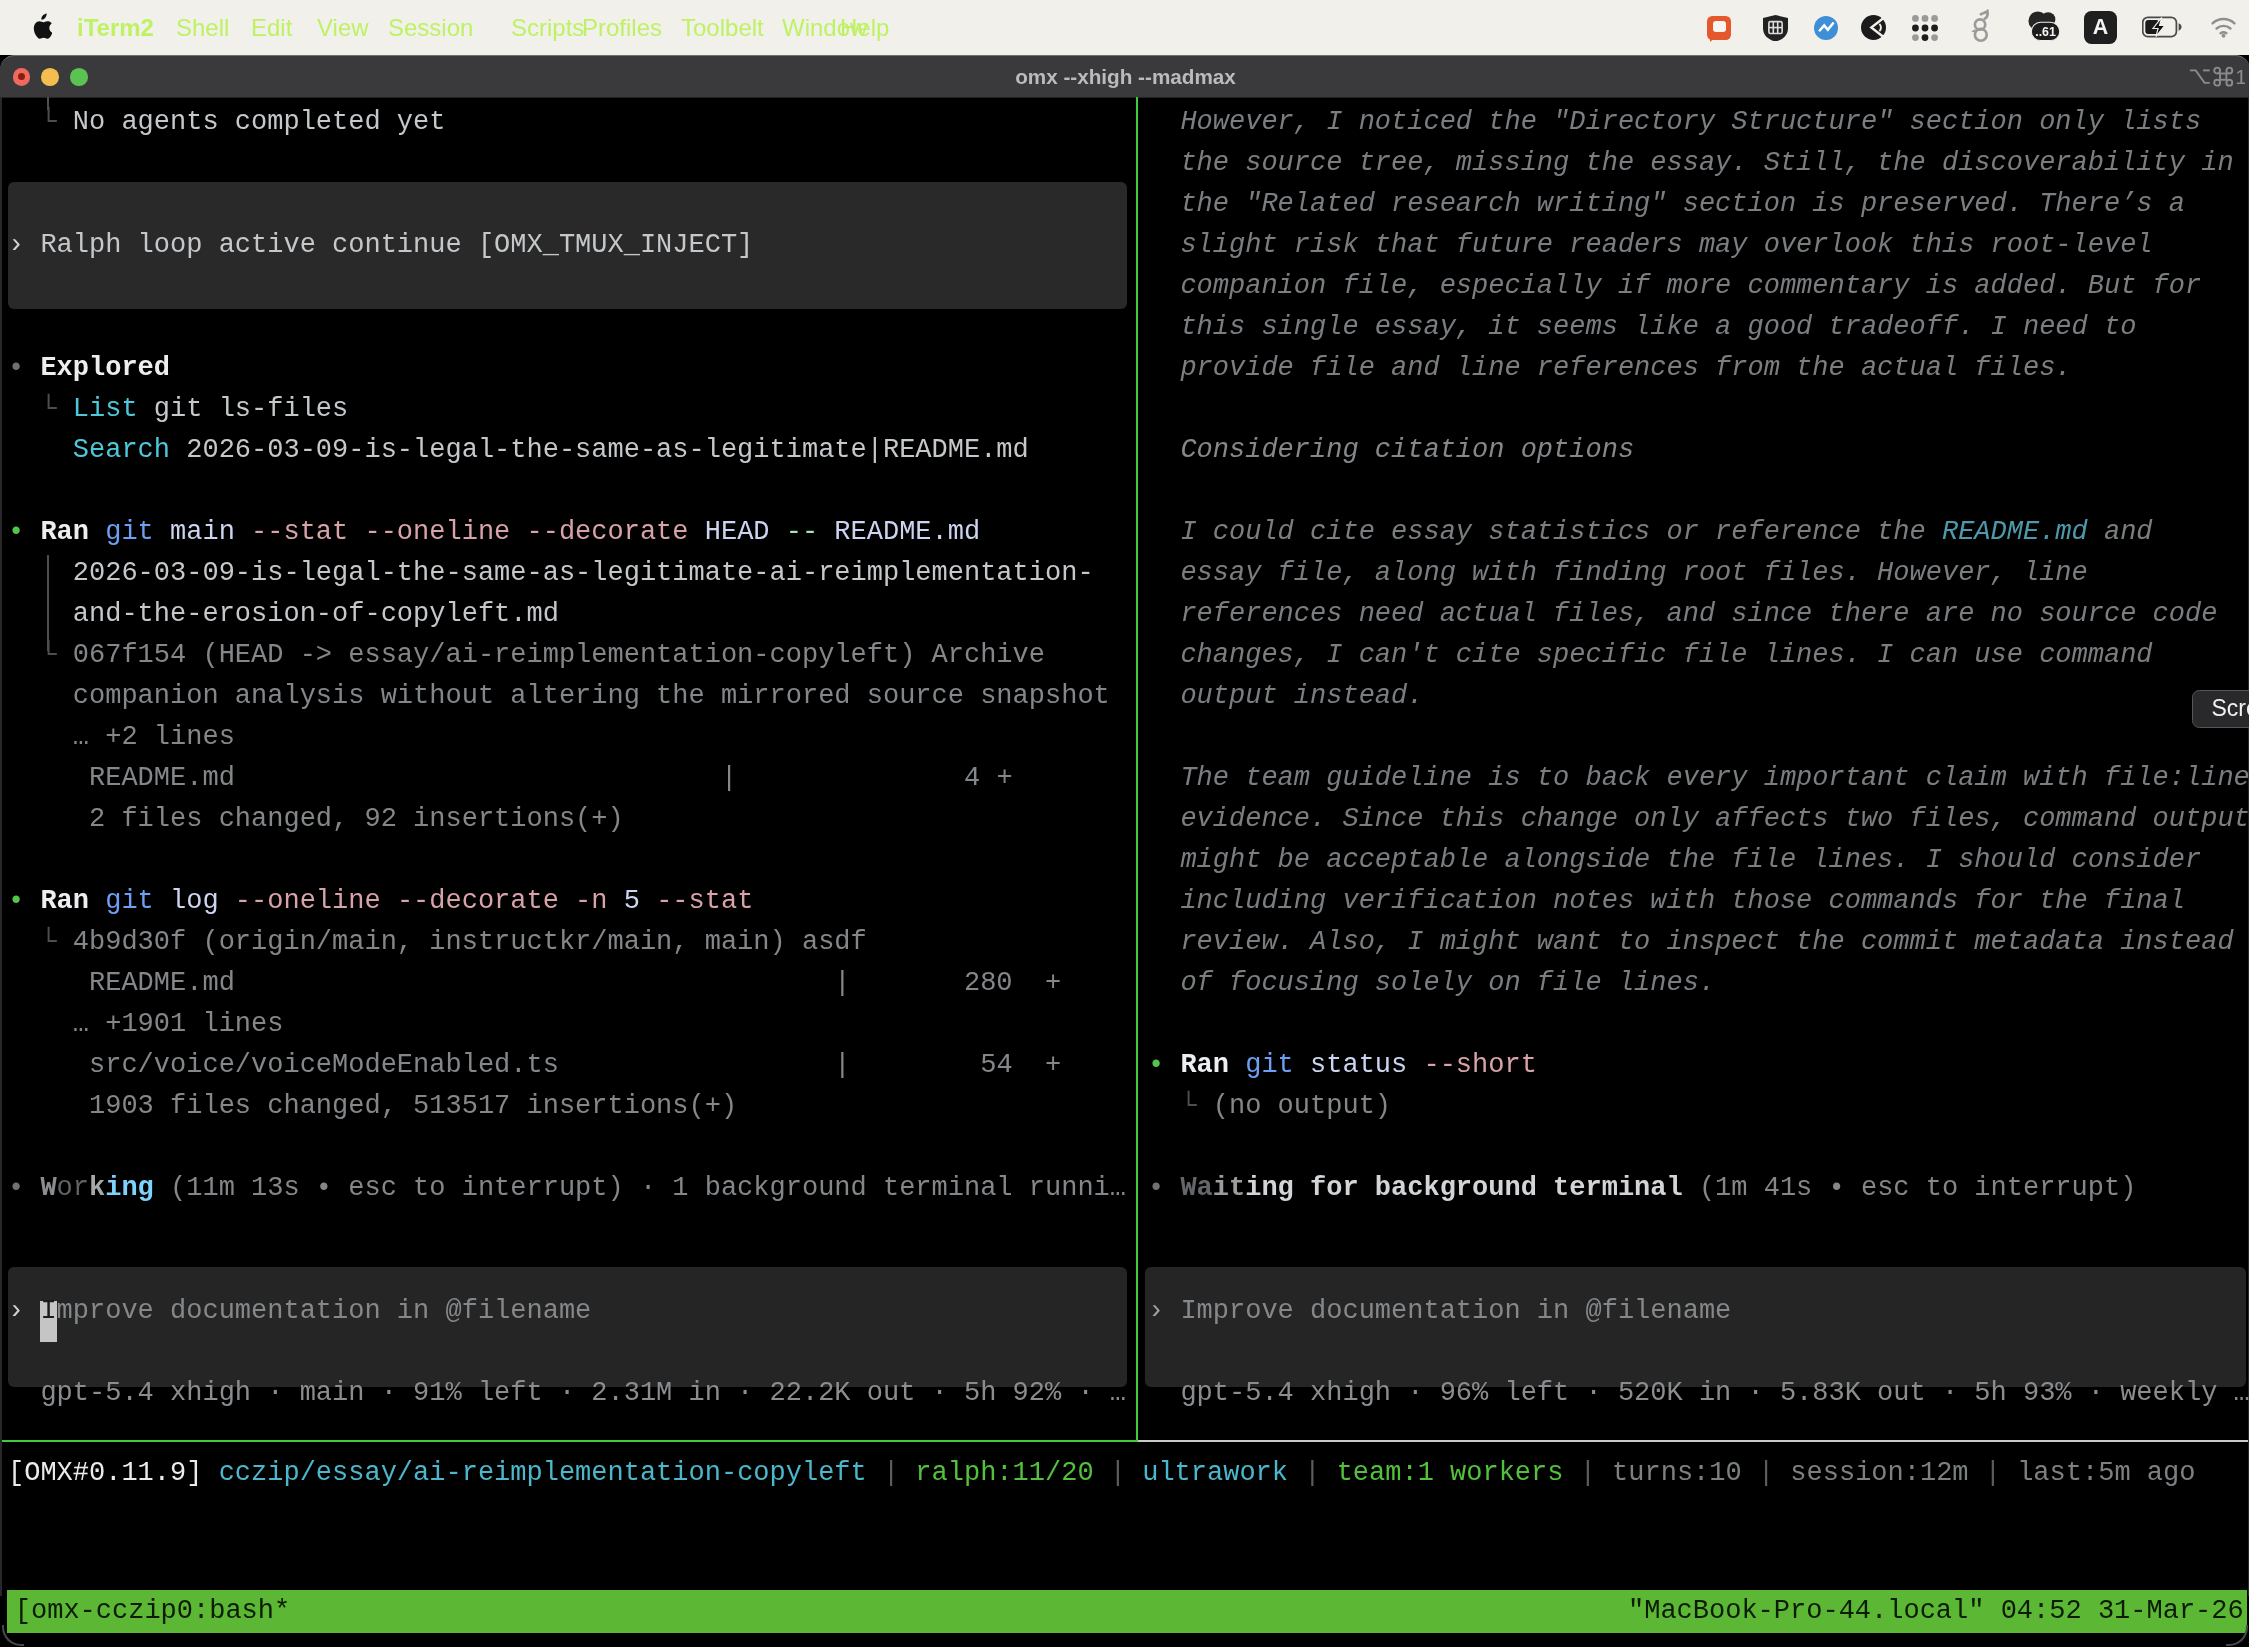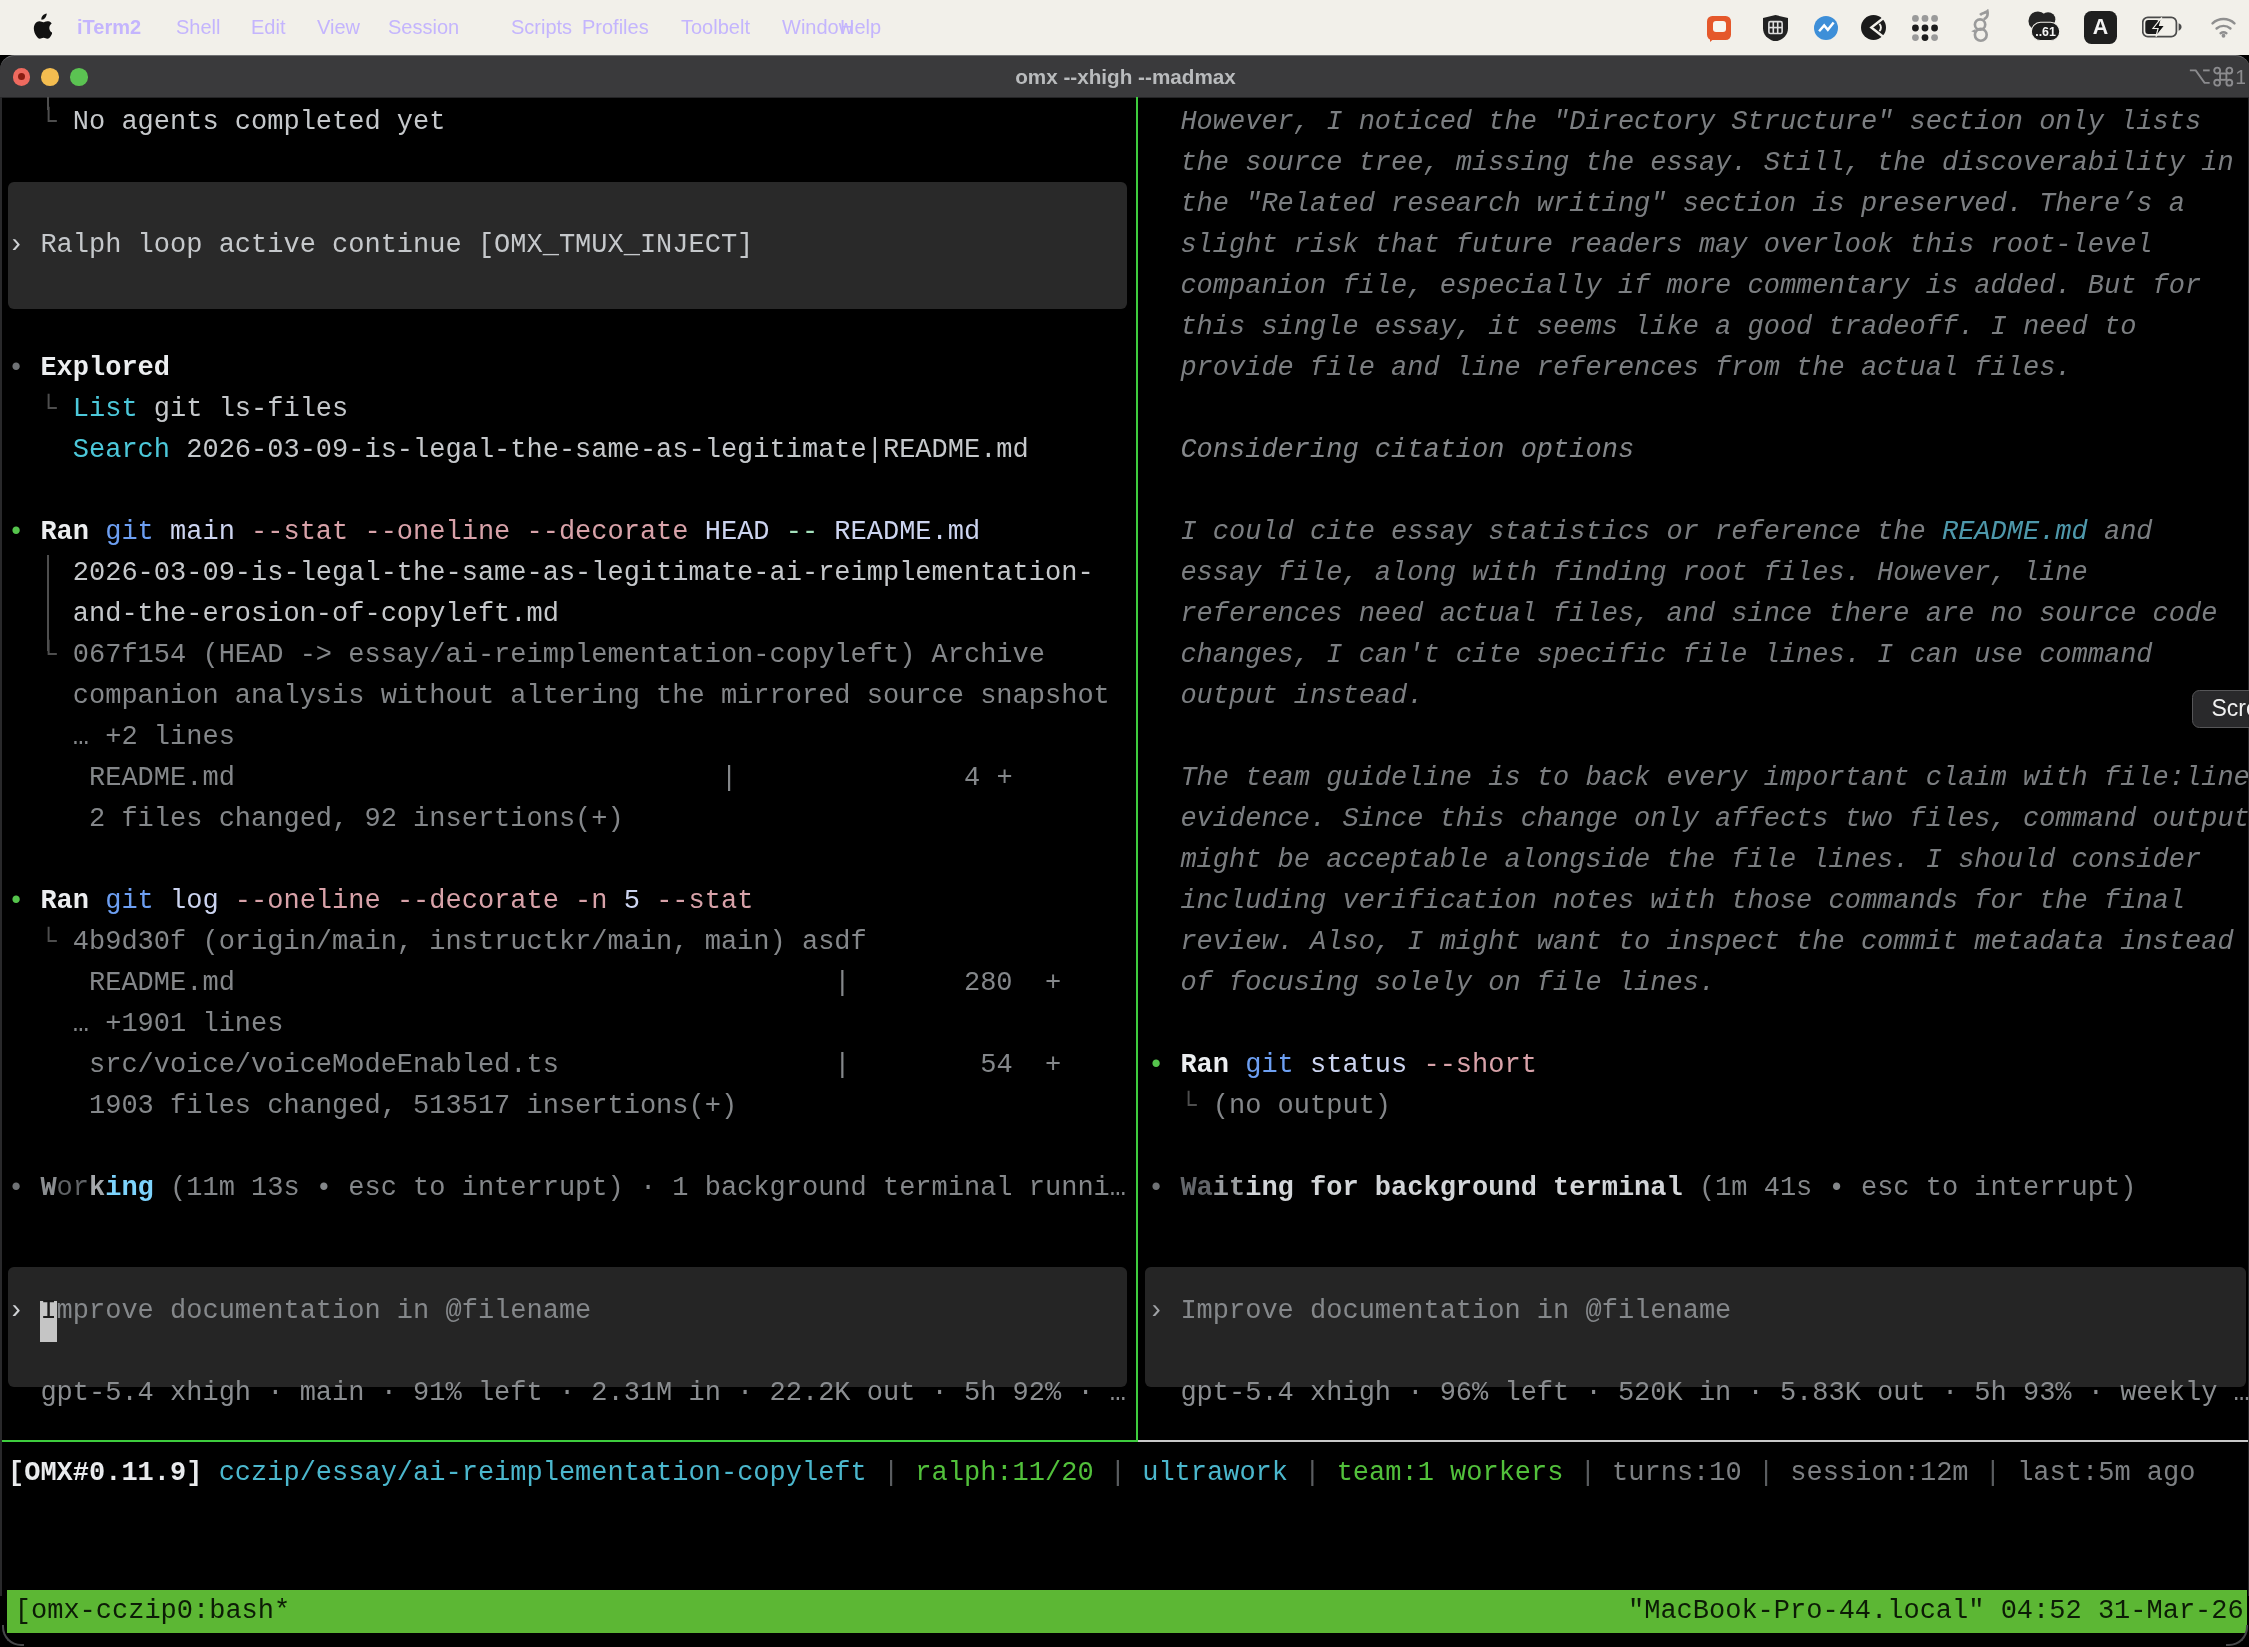--- a/index.html
+++ b/index.html
@@ -8,23 +8,23 @@
 i{font-style:normal}
 .fg{color:#c5c8cb} .dm,.dm i{color:#84878a} .tr{color:#4e4e4e} .bu{color:#6f7275}
 .gb{color:#55c44c} .bw{color:#eceef0;font-weight:bold} .bl{color:#6d9ff2}
 .lv{color:#ccd4f0} .pk{color:#d8a2a9} .mi{color:#a5e2bd} .cy{color:#4cc8da}
 .pr{color:#cfd2d5} .pr2{color:#9fa2a5}
 .em{color:#7b7e81;font-style:italic} .emb{color:#85888b;font-style:italic;font-weight:normal}
 .emc{color:#4e98ab;font-style:italic}
 .sh1{color:#606366;font-weight:normal} .sh2{color:#8a8d90;font-weight:bold} .sh3{color:#a5a8ab;font-weight:bold} .sh4{color:#7dd3fc;font-weight:bold}
 .sh1w{color:#63666a;font-weight:bold} .sh3w{color:#9a9da0;font-weight:bold} .sh4w{color:#d2d5d8;font-weight:bold}
 .curI{color:#1c1c1c} .it{color:#85888b} .st{color:#8a8d90}
-.obw{color:#e9ebed;font-weight:bold} .ocy{color:#4bb7cd} .ogr{color:#52c13b}
+.obw{color:#e9ebed;font-weight:normal} .ocy{color:#4bb7cd} .ogr{color:#52c13b}
 .ogy{color:#7d8083} .osep{color:#5a5d60}
-.mtx{top:14.8px;font-size:20px;line-height:25px;color:#c4b5fd}
+.mtx{top:14.8px;font-size:24px;line-height:25px;color:#bef264}
 </style></head><body>
 <div class="abs" style="left:0;top:0;width:2250px;height:55px;background:#f2f0ea"></div>
 
 <svg class="abs" style="left:30px;top:13.3px" width="22" height="28" viewBox="0 0 17 21">
     <path fill="#111" d="M11.8 3.3c.7-.9 1.2-2.1 1.1-3.3-1 .1-2.3.7-3 1.6-.7.8-1.3 2-1.1 3.2 1.2.1 2.3-.6 3-1.5zM14.9 11.2c0-2.2 1.8-3.3 1.9-3.4-1-1.5-2.6-1.7-3.2-1.7-1.4-.1-2.7.8-3.3.8-.7 0-1.8-.8-2.9-.8-1.5 0-2.9.9-3.7 2.2-1.6 2.7-.4 6.8 1.1 9 .7 1.1 1.6 2.3 2.8 2.3 1.1 0 1.5-.7 2.9-.7s1.7.7 2.9.7c1.2 0 2-1.1 2.7-2.2.9-1.2 1.2-2.5 1.2-2.5s-2.3-.9-2.4-3.7z"></path>
   </svg>
 <div class="abs mtx" style="left:77px;font-weight:bold">iTerm2</div>
 <div class="abs mtx" style="left:176px">Shell</div>
 <div class="abs mtx" style="left:251px">Edit</div>
 <div class="abs mtx" style="left:317px">View</div>

